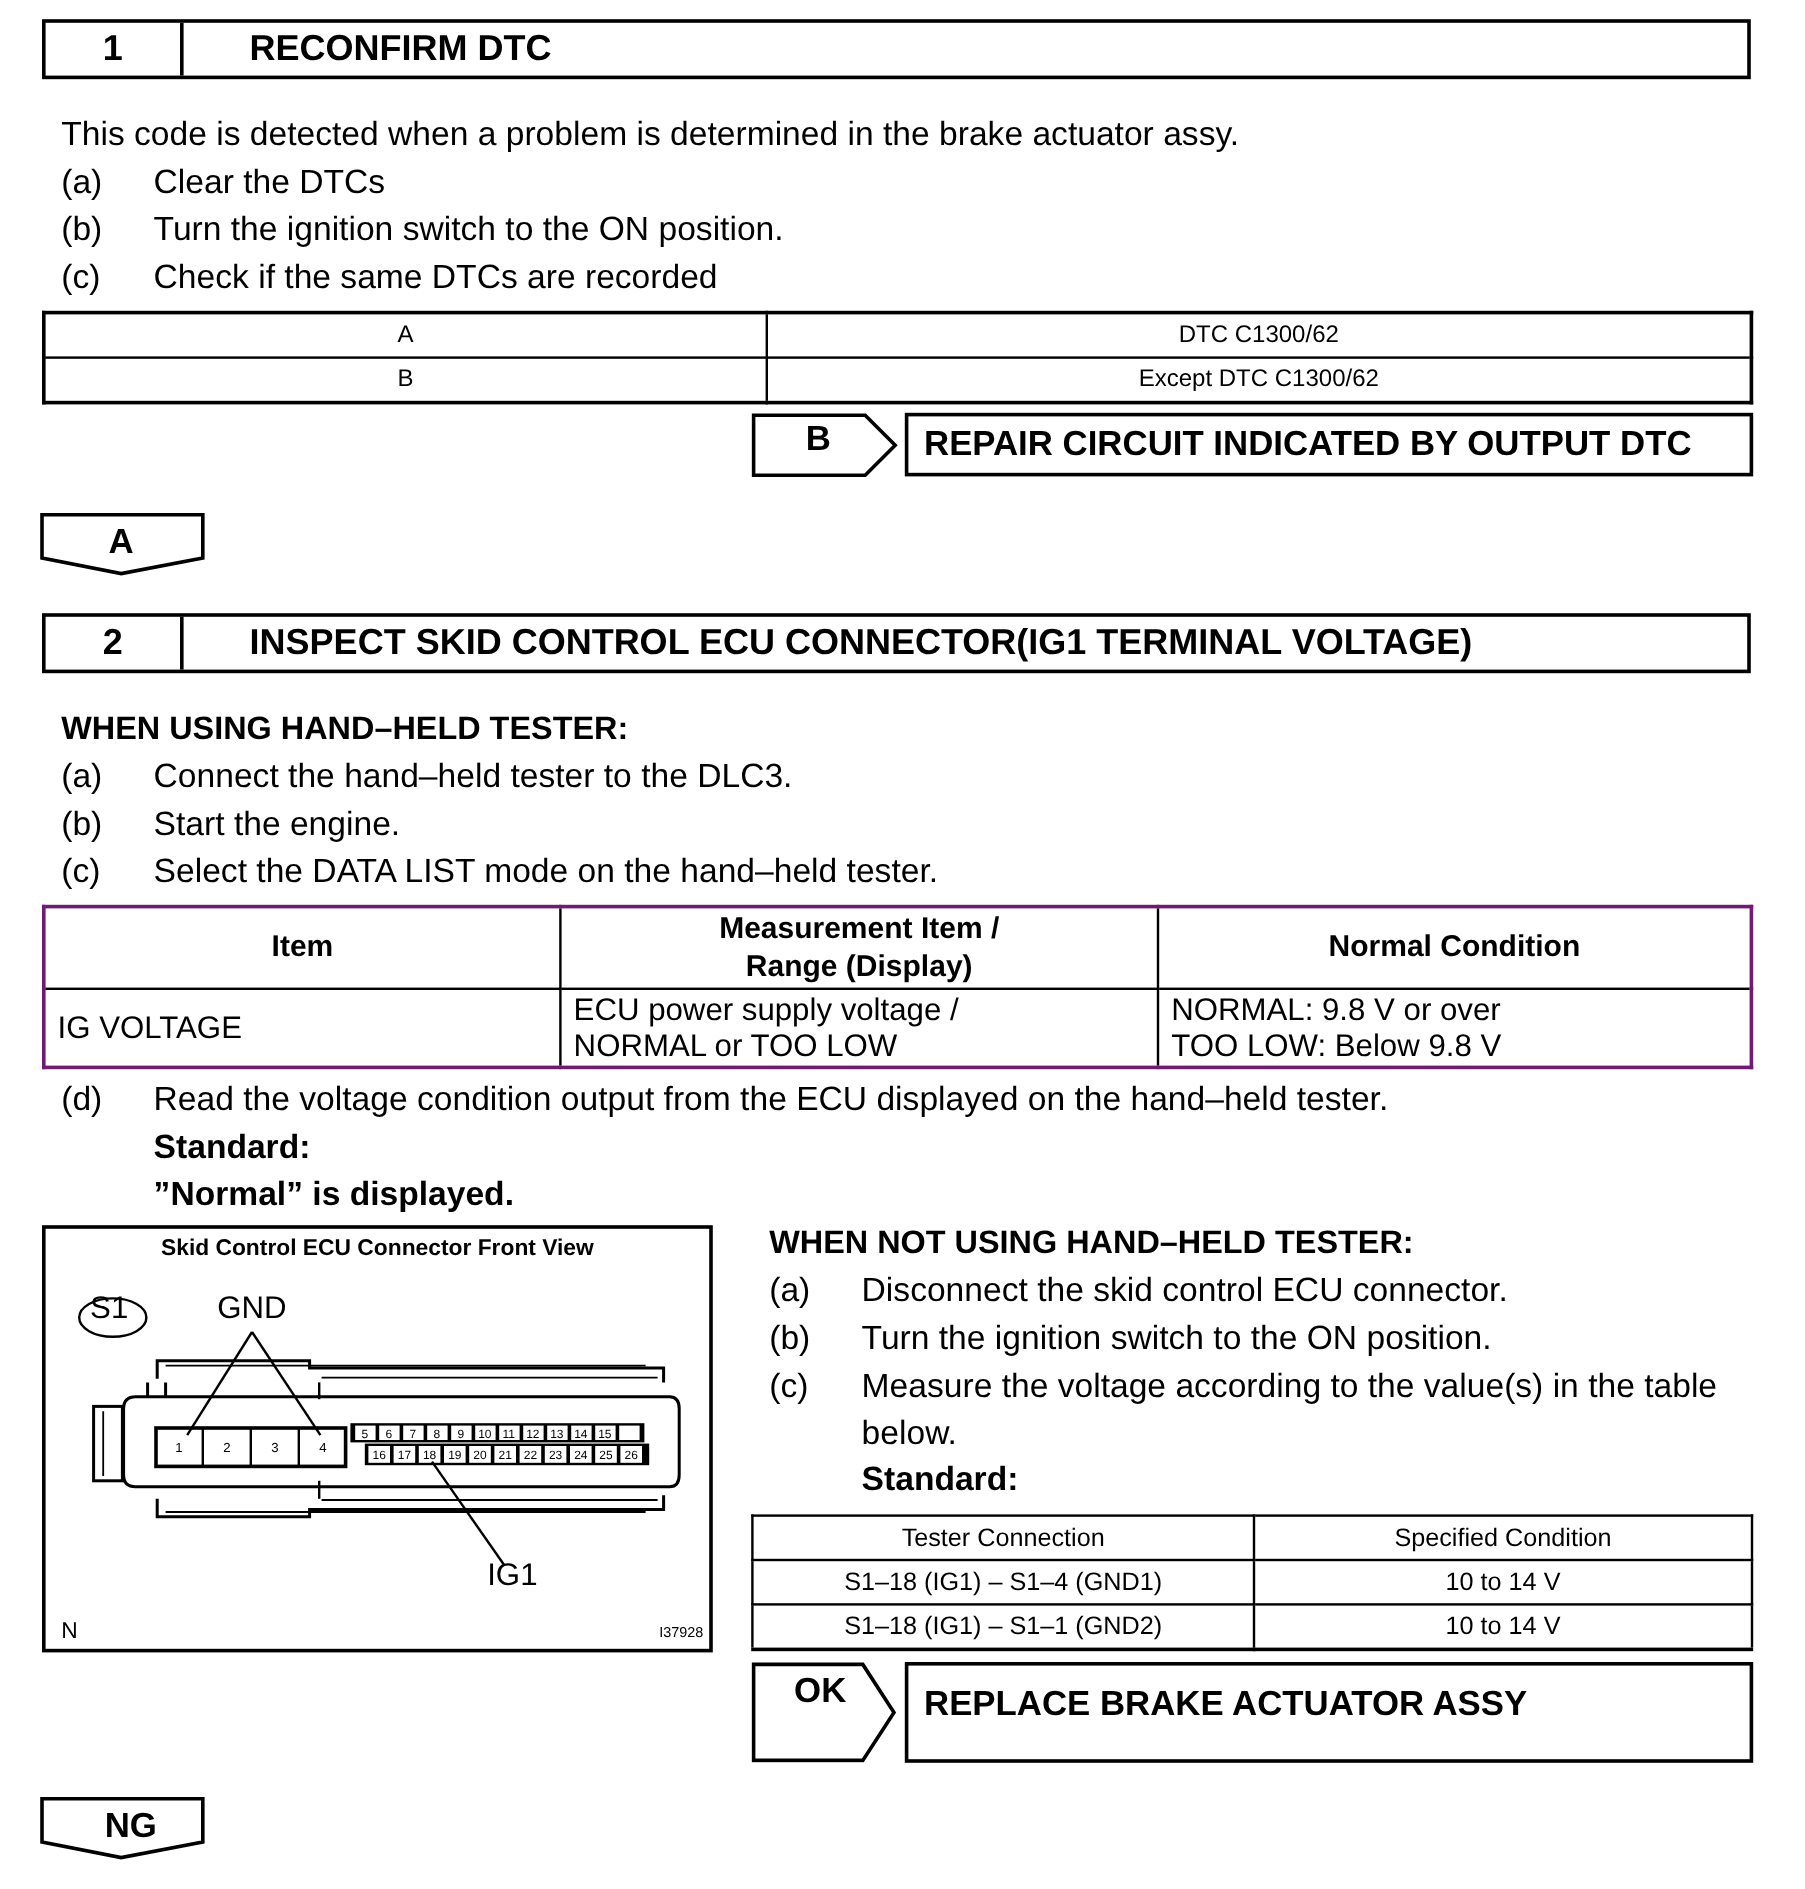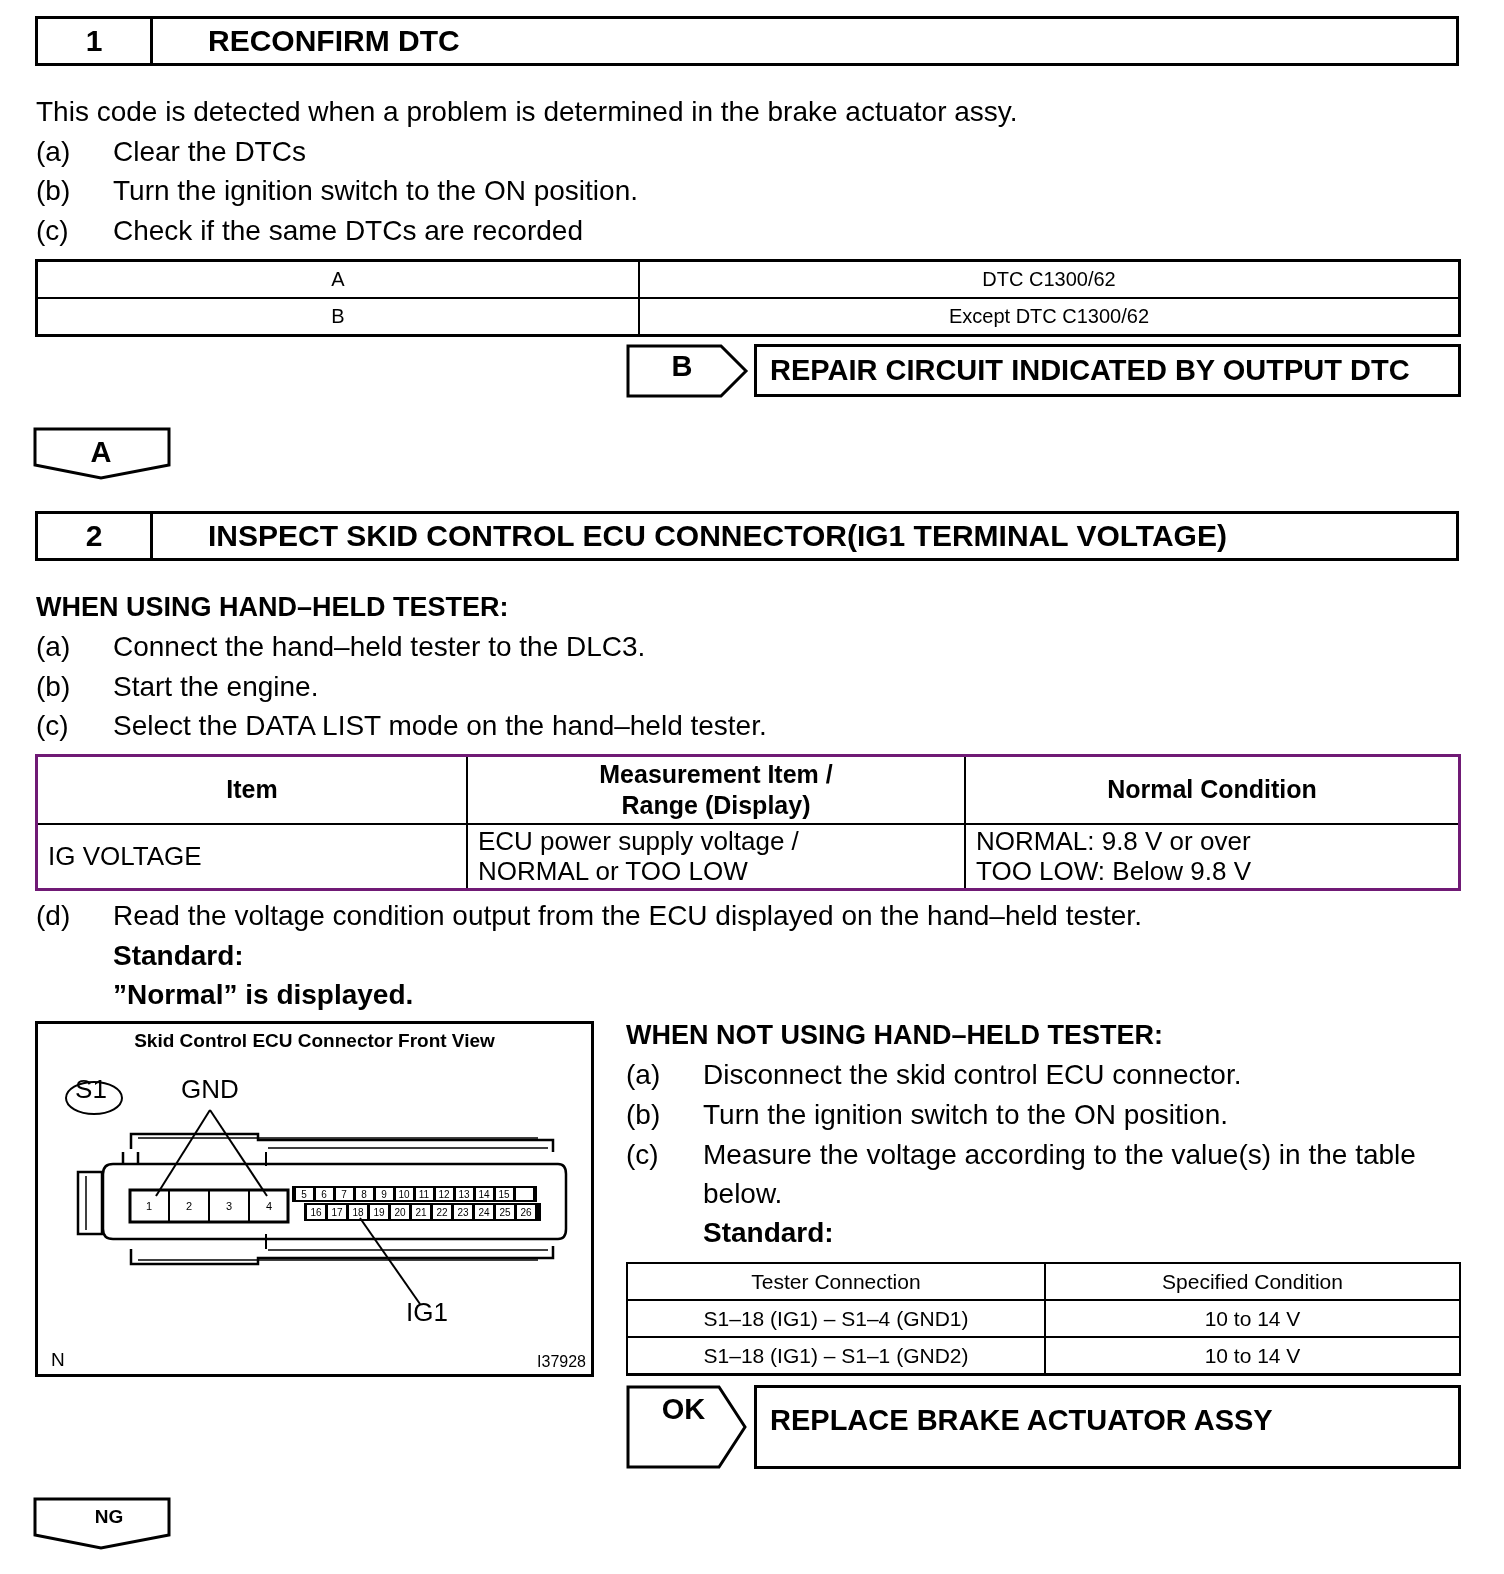--- a/index.html
+++ b/index.html
@@ -2,21 +2,21 @@
 <html><head>
 <meta charset="utf-8">
 <style>
   html, body { margin:0; padding:0; background:#ffffff; }
   body { width:1504px; height:1574px; position:relative; overflow:hidden; color:#000;
          font-family:"Liberation Sans", sans-serif; }
   .abs { position:absolute; }
   .step-box { position:absolute; left:35px; width:1424px; height:50px; border:3px solid #000; box-sizing:border-box; display:flex; }
   .step-num { width:112px; border-right:3px solid #000; font-weight:bold; font-size:30px; display:flex; align-items:center; justify-content:center; }
   .step-title { padding-left:12px; font-weight:bold; font-size:30px; display:flex; align-items:center;margin-left:43px; }
-  .line { position:absolute; font-size:28px; line-height:34px; white-space:nowrap; }
+  .line { position:absolute; font-size:28px; line-height:34px; white-space:nowrap;margin-left:15px; }
   .lbl { position:absolute; left:36px; }
   .txt { position:absolute; left:113px; }
   .bold { font-weight:bold; }
   table { border-collapse:collapse; position:absolute; }
   td, th { border:2px solid #000; padding:0; }
   .t1 td { font-size:20px; text-align:center; height:35px; }
   .t2 th { font-size:25px; font-weight:bold; text-align:center; }
   .t2 td { font-size:26px; line-height:30px; padding-left:10px; }
   .t3 td { font-size:21px; text-align:center; height:35px; }
   .result-box { position:absolute; border:3px solid #000; box-sizing:border-box; font-weight:bold; font-size:29px; padding-left:13px; }
@@ -199,21 +199,21 @@
     </g>
 
     <line x1="172" y1="86" x2="118" y2="172" stroke="#000" stroke-width="2"></line>
     <line x1="172" y1="86" x2="229" y2="172" stroke="#000" stroke-width="2"></line>
     <line x1="322" y1="194" x2="382" y2="280" stroke="#000" stroke-width="2"></line>
   </svg>
   <div class="abs" style="left:25px; top:50px; width:56px; text-align:center; font-size:26px;">S1</div>
   <div class="abs" style="left:143px; top:50px; font-size:26px;">GND</div>
   <div class="abs" style="left:368px; top:273px; font-size:26px;">IG1</div>
   <div class="abs" style="left:13px; top:325px; font-size:19px;">N</div>
-  <div class="abs" style="right:5px; top:329px; font-size:16px;">I37928</div>
+  <div class="abs" style="right:5px; top:329px; font-size:12px;">I37928</div>
 </div>
 
 <div class="line bold" style="left:626px; top:1018px; font-size:27px;">WHEN NOT USING HAND–HELD TESTER:</div>
 <div class="line" style="left:626px; top:1058px;">
   <span>(a)</span>
   <span class="abs" style="left:77px;">Disconnect the skid control ECU connector.</span>
 </div>
 <div class="line" style="left:626px; top:1098px;">
   <span>(b)</span>
   <span class="abs" style="left:77px;">Turn the ignition switch to the ON position.</span>
@@ -244,13 +244,13 @@
 
 <svg class="abs" style="left:626px; top:1385px;" width="124" height="84">
   <polygon points="2,2 93,2 119,42 93,82 2,82" fill="#fff" stroke="#000" stroke-width="3"></polygon>
 </svg>
 <div class="abs bold" style="left:626px; top:1393px; width:115px; text-align:center; font-size:29px;">OK</div>
 <div class="result-box" style="left:754px; top:1385px; width:707px; height:84px; padding-top:16px;">REPLACE BRAKE ACTUATOR ASSY</div>
 
 <svg class="abs" style="left:33px; top:1497px;" width="140" height="54">
   <polygon points="2,2 136,2 136,38 68,51 2,38" fill="#fff" stroke="#000" stroke-width="3"></polygon>
 </svg>
-<div class="abs bold" style="left:33px; top:1506px; width:152px; text-align:center; font-size:19px;">NG</div>
+<div class="abs bold" style="left:33px; top:1506px; width:152px; text-align:center; font-size:29px;">NG</div>
 
 </body></html>

